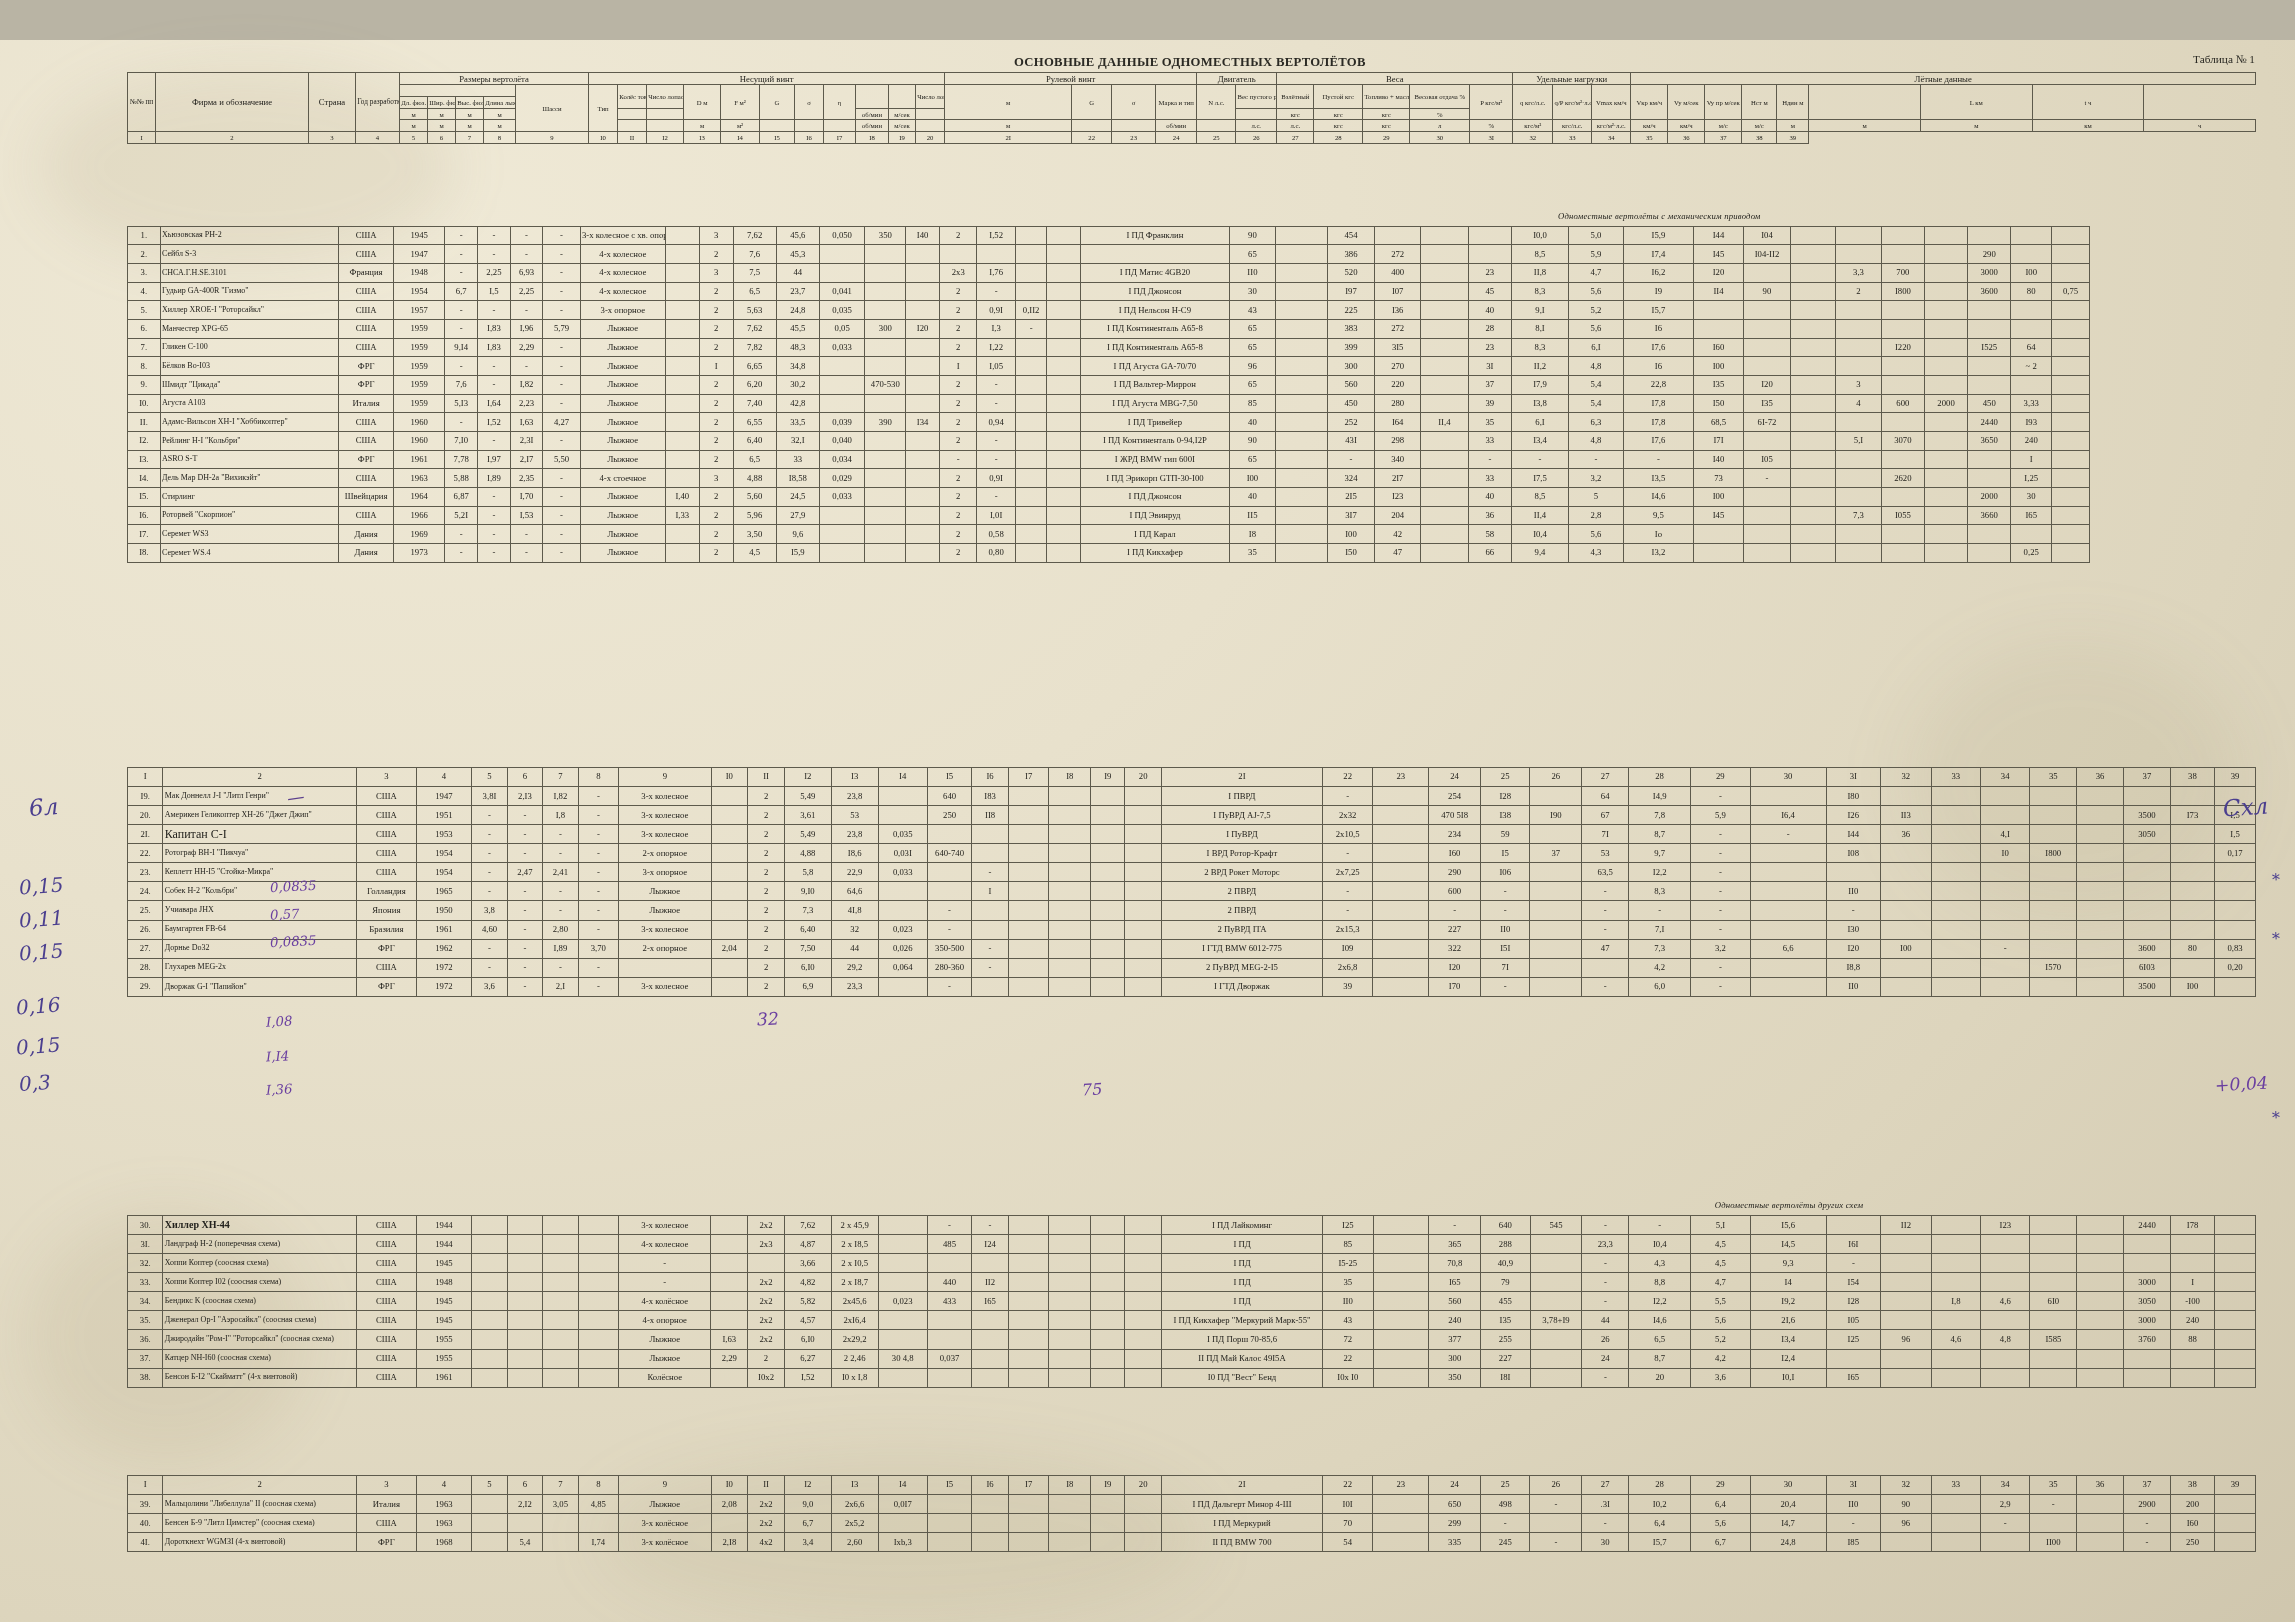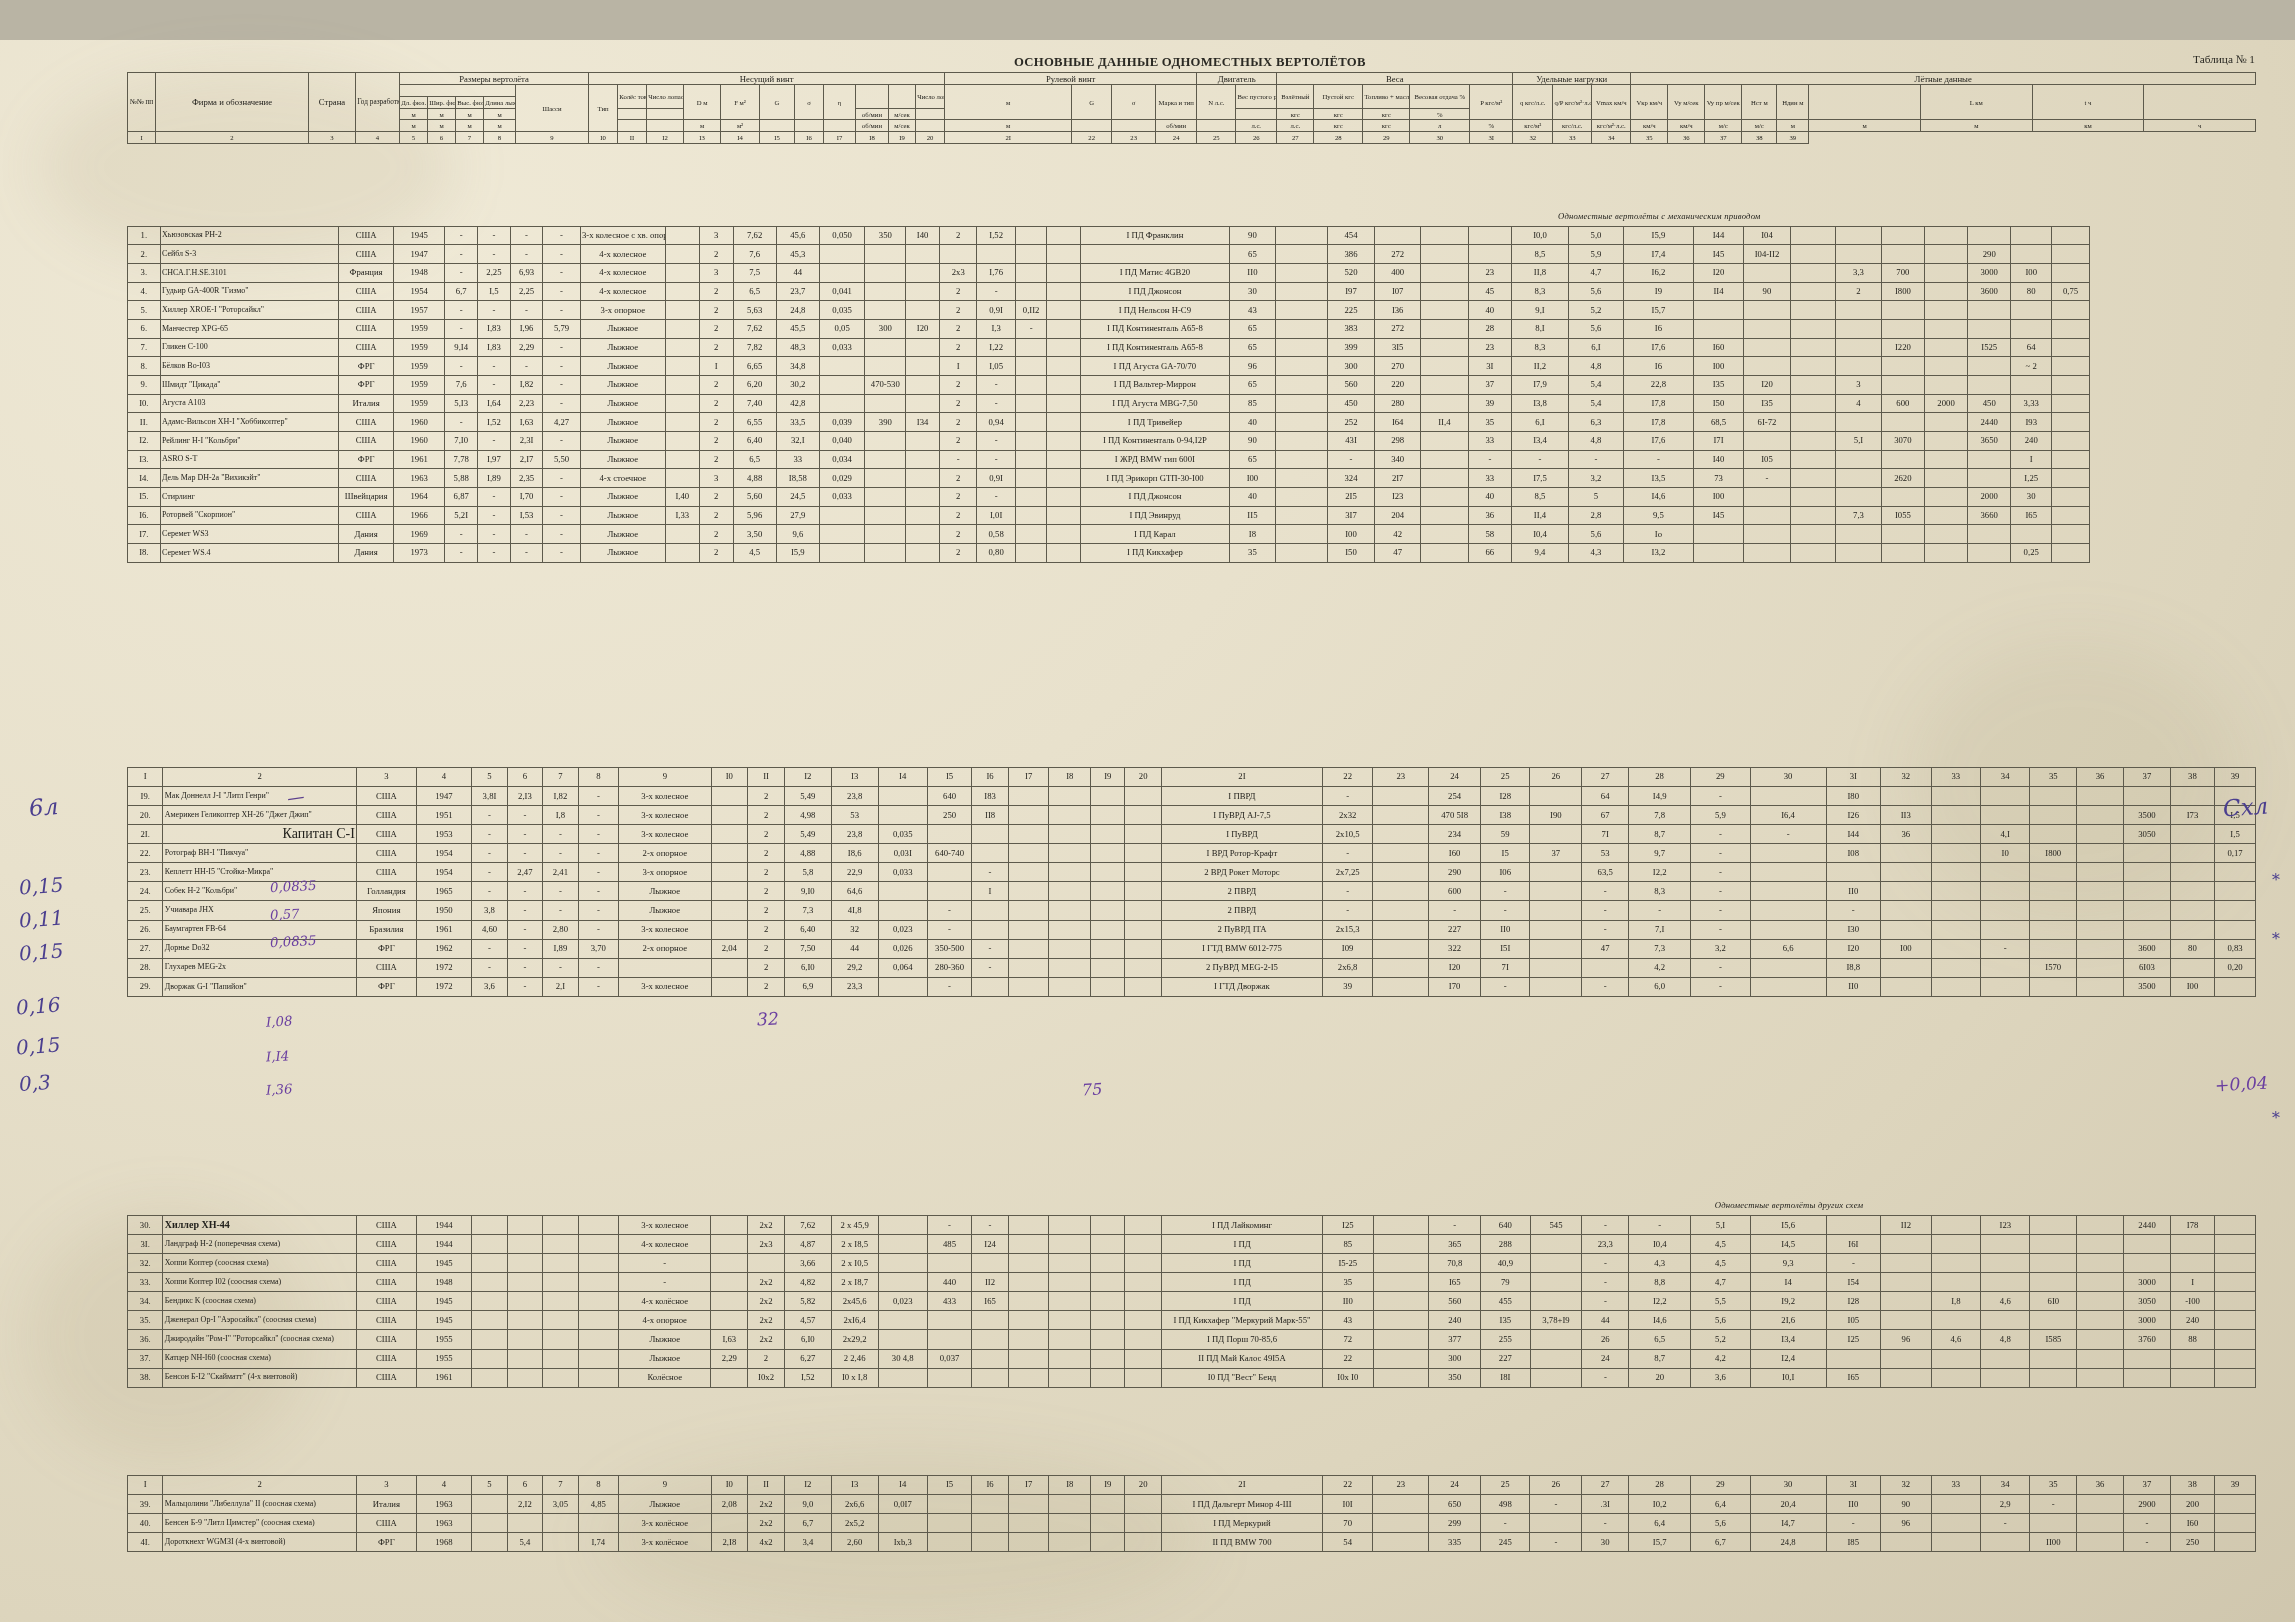--- a/index.html
+++ b/index.html
@@ -1253,21 +1253,21 @@
             <td class="l" style="font-size: 8px;">Америкен Геликоптер XН-26 "Джет Джип"</td>
             <td class="c">США</td>
             <td class="c">1951</td>
             <td class="c">-</td>
             <td class="c">-</td>
             <td class="c">I,8</td>
             <td class="c">-</td>
             <td class="c">3-х колесное</td>
             <td class="c"></td>
             <td class="c">2</td>
-            <td class="c">4,98</td>
+            <td class="c">3,61</td>
             <td class="c">53</td>
             <td class="c"></td>
             <td class="c">250</td>
             <td class="c">II8</td>
             <td class="c"></td>
             <td class="c"></td>
             <td class="c"></td>
             <td class="c"></td>
             <td class="c">I ПуВРД AJ-7,5</td>
             <td class="c">2x32</td>
@@ -1284,21 +1284,21 @@
             <td class="c"></td>
             <td class="c"></td>
             <td class="c"></td>
             <td class="c"></td>
             <td class="c">3500</td>
             <td class="c">I73</td>
             <td class="c">I,5</td>
           </tr>
           <tr>
             <td class="c">2I.</td>
-            <td class="l" style="font-size: 14px; text-align: right;">Капитан C-I</td>
+            <td class="l" style="font-size: 12px;">Капитан C-I</td>
             <td class="c">США</td>
             <td class="c">1953</td>
             <td class="c">-</td>
             <td class="c">-</td>
             <td class="c">-</td>
             <td class="c">-</td>
             <td class="c">3-х колесное</td>
             <td class="c"></td>
             <td class="c">2</td>
             <td class="c">5,49</td>

